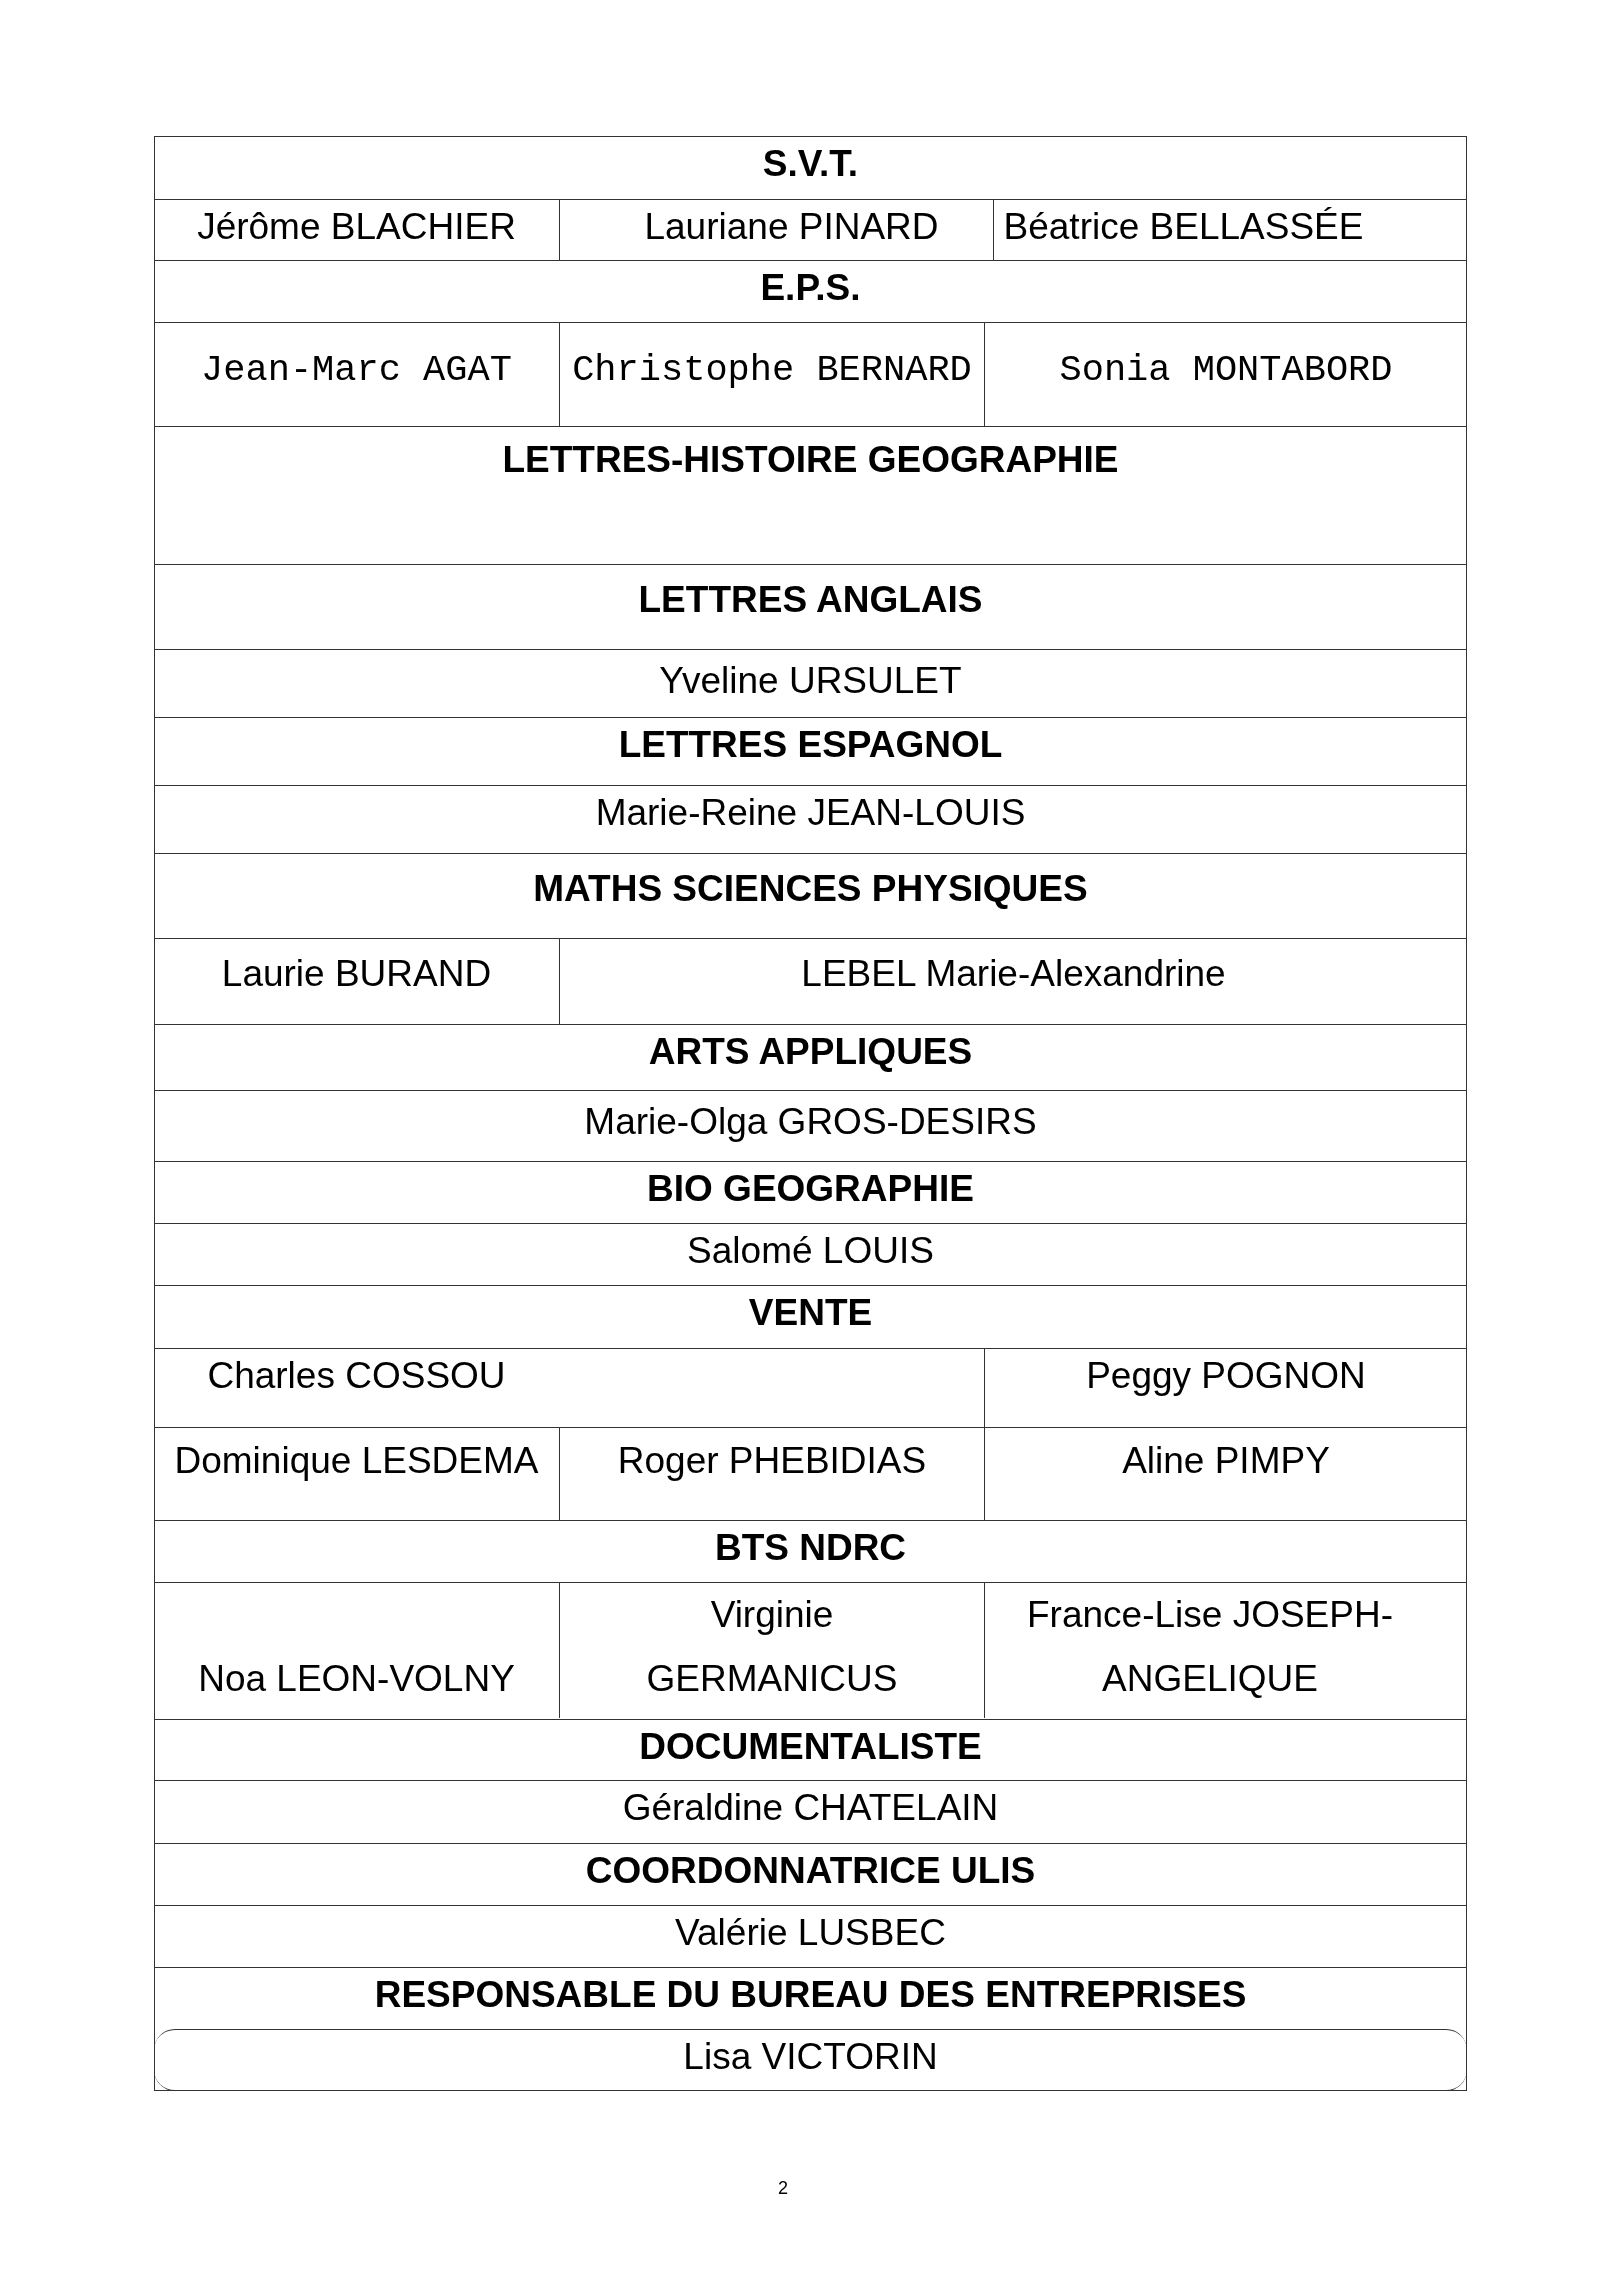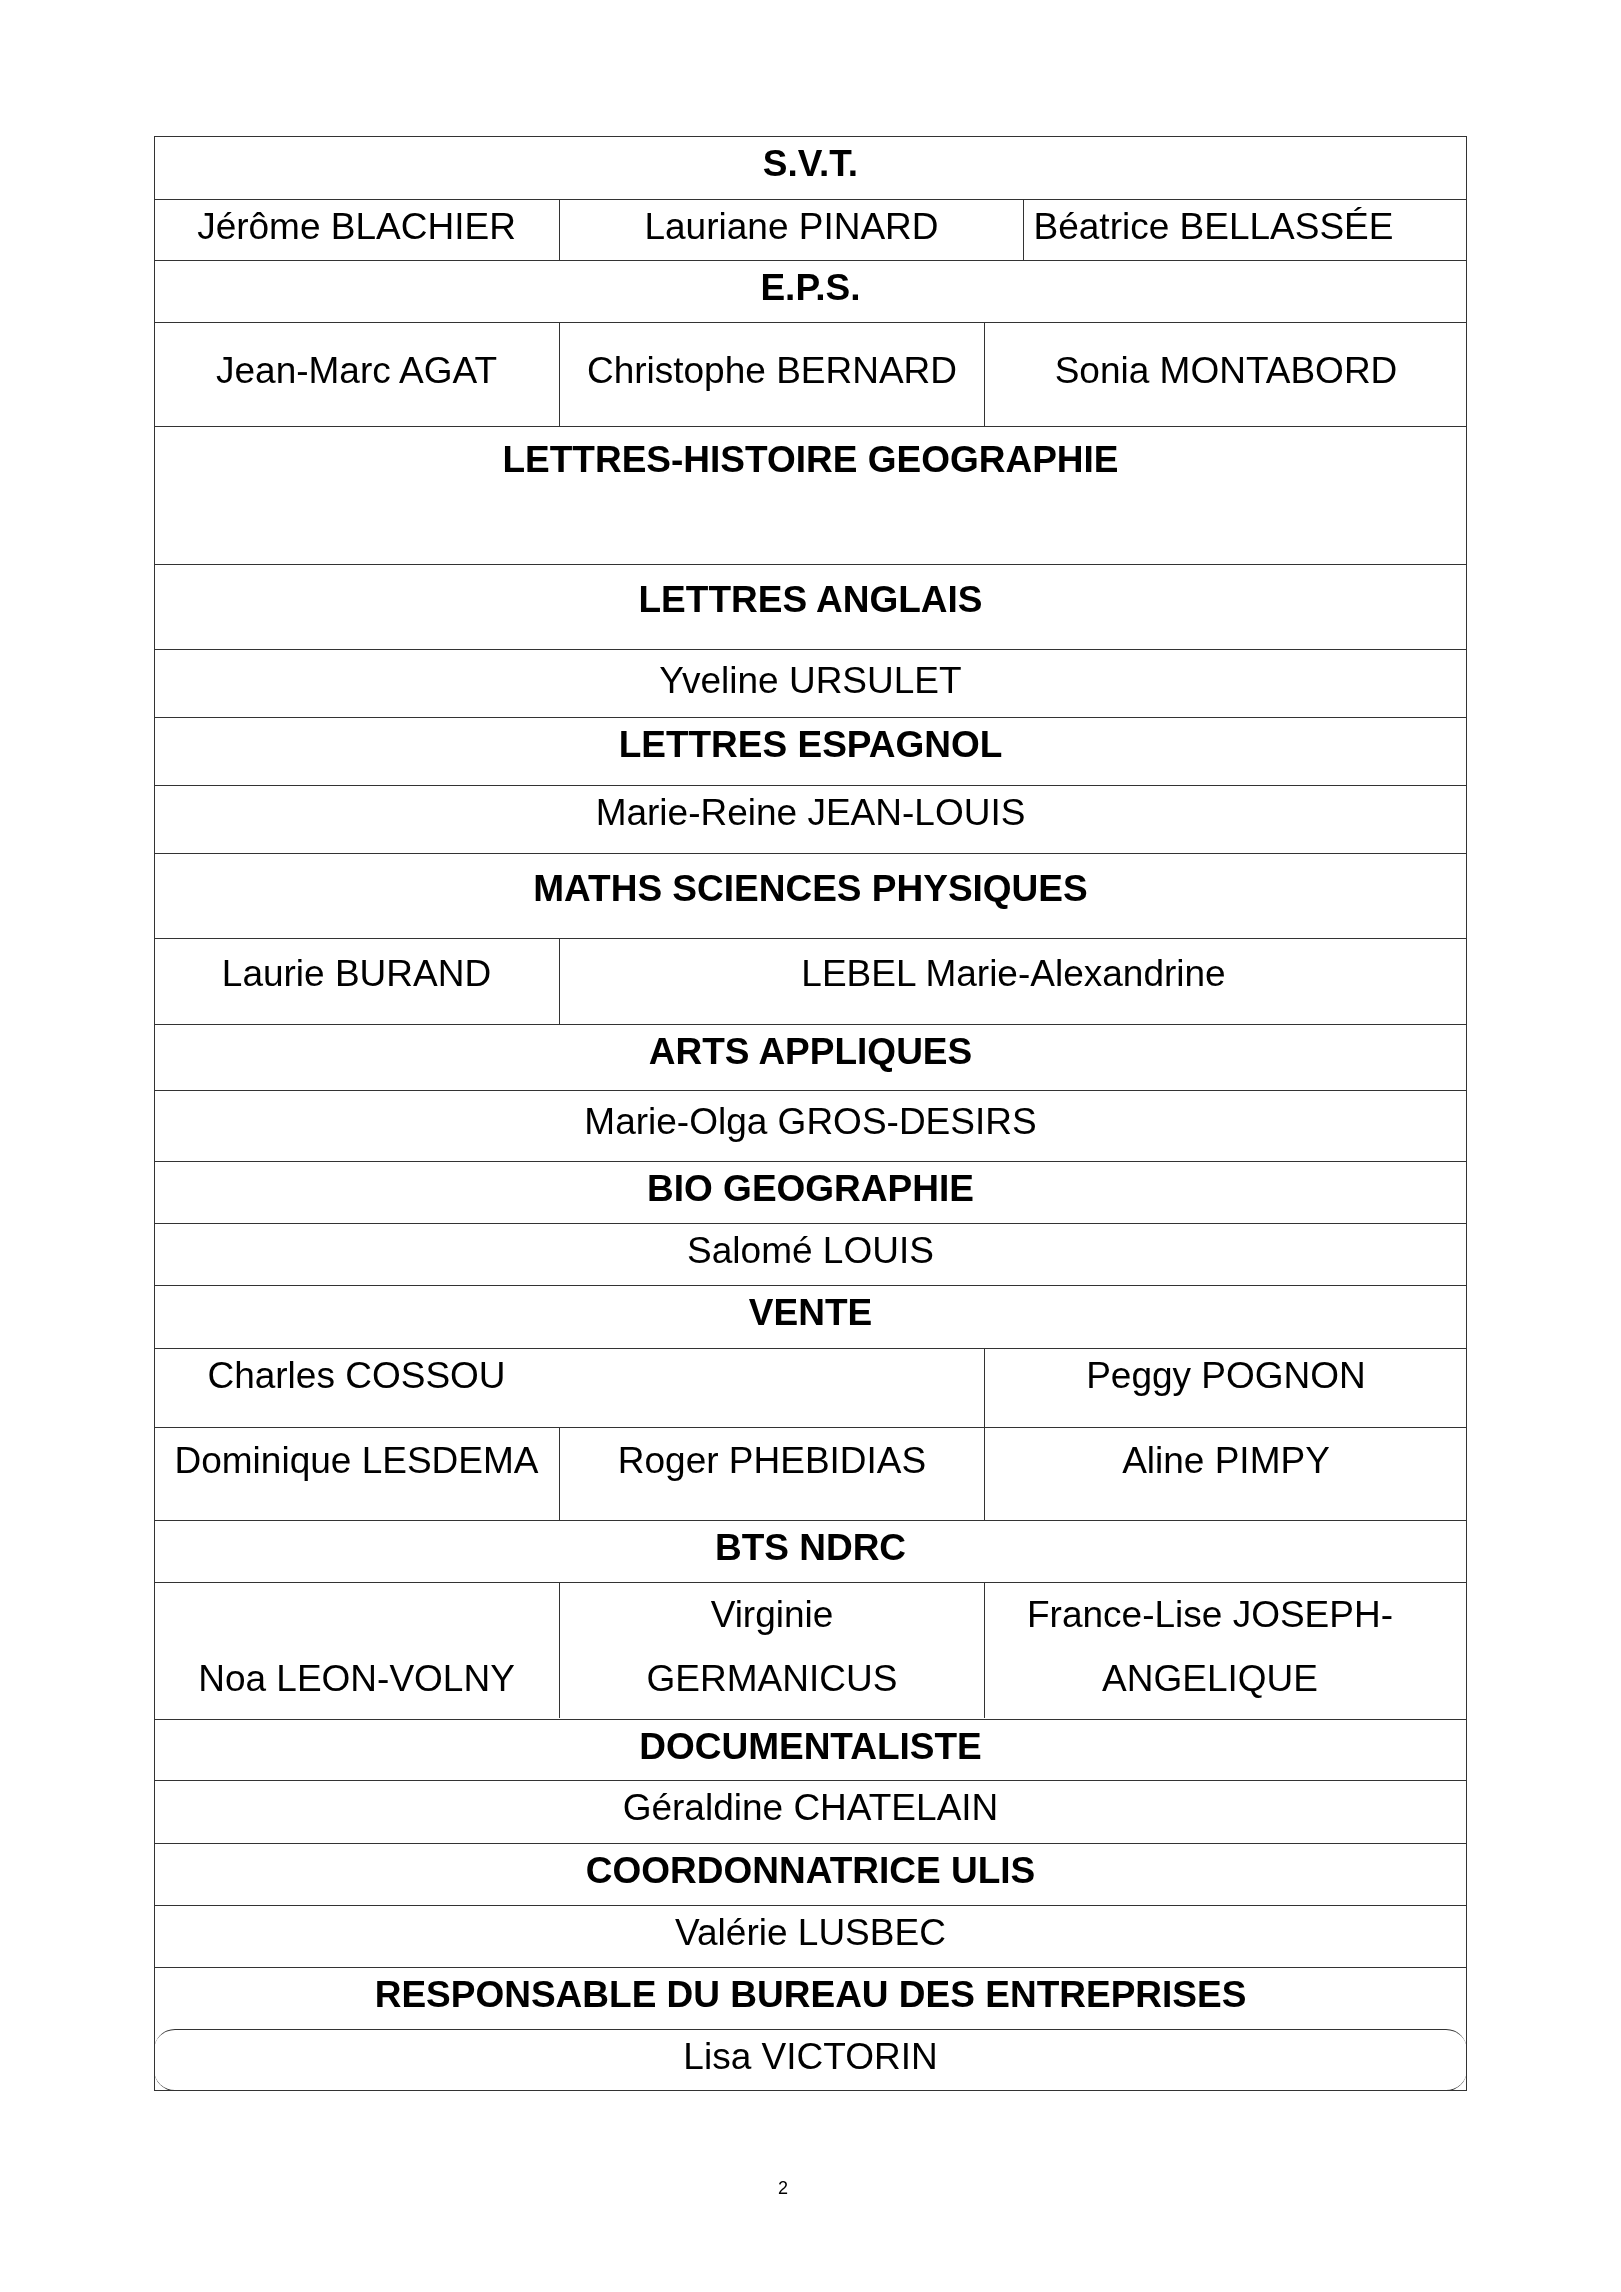--- a/index.html
+++ b/index.html
@@ -7,38 +7,38 @@
          font-family: "Liberation Sans", sans-serif; color: #000; }
   .table { position: absolute; left: 154px; top: 136px; width: 1313px; height: 1955px; }
   .row { position: absolute; left: 0; width: 1313px; box-sizing: border-box;
          border-top: 1.8px solid #333; }
   .row.last { border-bottom: 1.8px solid #333; border-radius: 21px; }
   .table-frame { position: absolute; left: 154px; top: 136px; width: 1313px; height: 1955px;
          box-sizing: border-box; border: 1.8px solid #333; pointer-events: none; }
   .cell { position: absolute; top: 0; bottom: 0; box-sizing: border-box;
           text-align: center; font-size: 37px; line-height: 43px; padding-top: 5.4px; }
   .cell.div { border-left: 1.8px solid #333; }
-  .cell.vc { display: flex; align-items: center; justify-content: center; padding-top: 0; padding-bottom: 7.2px; }
+  .cell.vc { display: flex; align-items: center; justify-content: center; padding-top: 0; padding-bottom: 7.2px; font-family: Liberation Mono, monospace; }
   .cell.ml { line-height: 64px; padding-top: 0; }
   .hdr { font-weight: bold; }
   .page-number { position: absolute; left: 774px; top: 2178px; width: 18px; text-align: center;
                  font-size: 18px; }
 </style>
 </head>
 <body>
 
 <div class="table">
 
   <div class="row" style="top:0;height:63px">
     <div class="cell hdr" style="left:0;width:1313px">S.V.T.</div>
   </div>
   <div class="row" style="top:63px;height:61px">
     <div class="cell" style="left:0;width:405px">Jérôme BLACHIER</div>
     <div class="cell div" style="left:405px;width:464px">Lauriane PINARD</div>
-    <div class="cell div" style="left:869px;width:380px">Béatrice BELLASSÉE</div>
+    <div class="cell div" style="left:839px;width:380px">Béatrice BELLASSÉE</div>
   </div>
 
   <div class="row" style="top:124px;height:63px">
     <div class="cell hdr" style="left:0;width:1313px">E.P.S.</div>
   </div>
   <div class="row" style="top:186px;height:104px">
     <div class="cell vc" style="left:0;width:405px">
         <span>Jean-Marc AGAT</span>
       </div>
     <div class="cell div vc" style="left:405px;width:425px">

